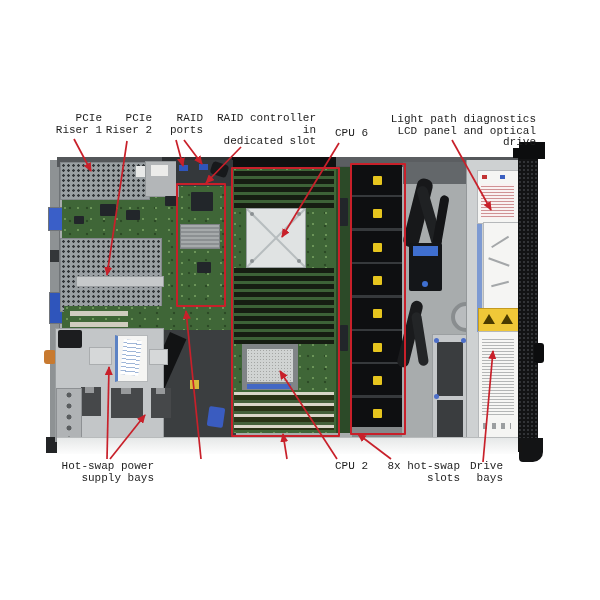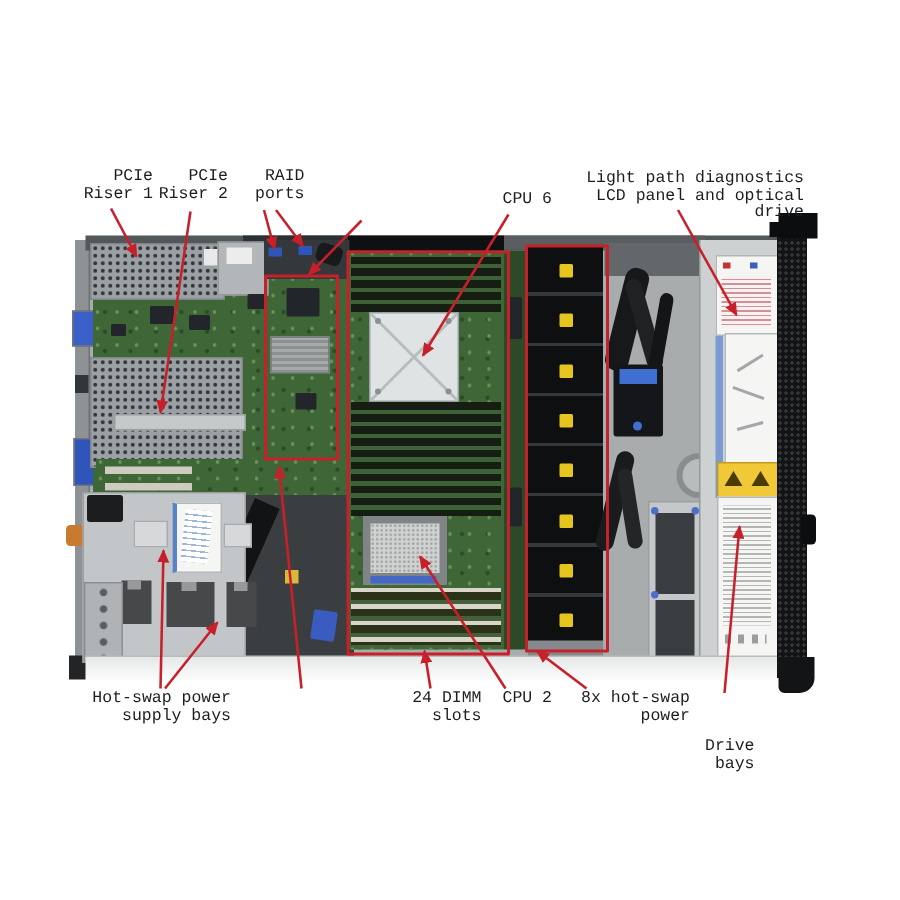--- a/index.html
+++ b/index.html
@@ -232,26 +232,26 @@
       <line x1="483" y1="462" x2="493" y2="351" marker-end="url(#ah)"></line>
     </g>
   </svg>
 
   <div class="callout" style="left:42px;top:113px;width:60px;">PCIe
 Riser 1</div>
   <div class="callout" style="left:92px;top:113px;width:60px;">PCIe
 Riser 2</div>
   <div class="callout" style="left:153px;top:113px;width:50px;">RAID
 ports</div>
+  <div class="callout" style="left:206px;top:113px;width:110px;">RAID controller in
+dedicated slot</div>
   <div class="callout" style="left:318px;top:128px;width:50px;">CPU 6</div>
   <div class="callout" style="left:376px;top:114px;width:160px;">Light path diagnostics
 LCD panel and optical drive</div>
   <div class="callout" style="left:54px;top:461px;width:100px;">Hot-swap power
 supply bays</div>
-  <div class="callout" style="left:251px;top:461px;width:70px;">24 DIMM
-slots</div>
   <div class="callout" style="left:318px;top:461px;width:50px;">CPU 2</div>
   <div class="callout" style="left:370px;top:461px;width:90px;">8x hot-swap
-power</div>
-  <div class="callout" style="left:453px;top:461px;width:50px;margin-top:32px;">Drive
+slots</div>
+  <div class="callout" style="left:453px;top:461px;width:50px;">Drive
 bays</div>
 
 </div>
 
 </body></html>

